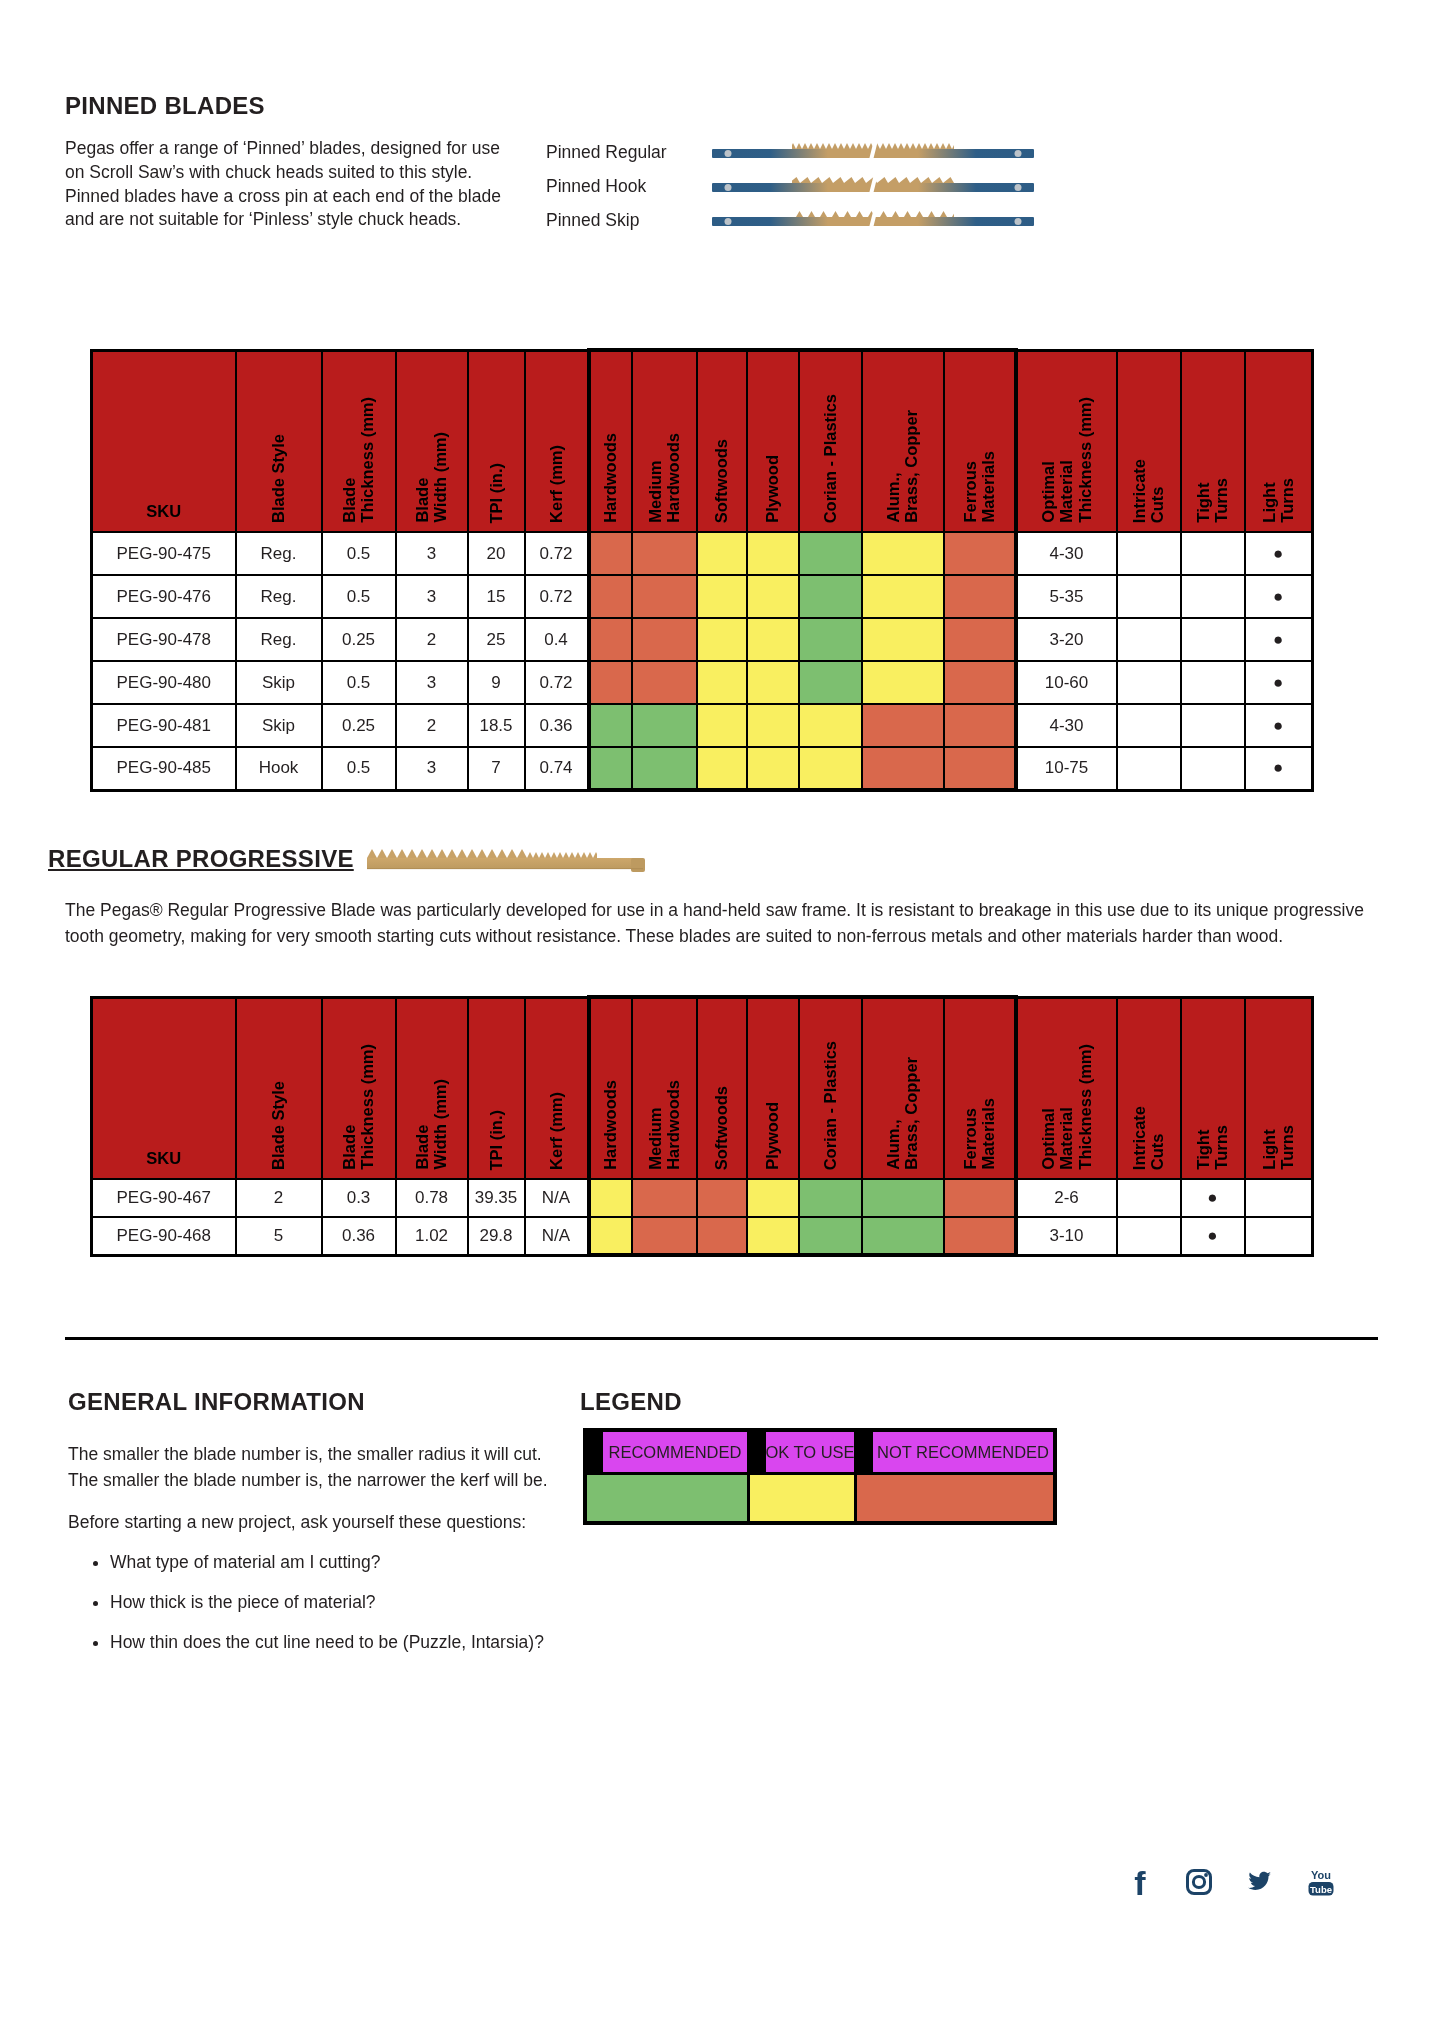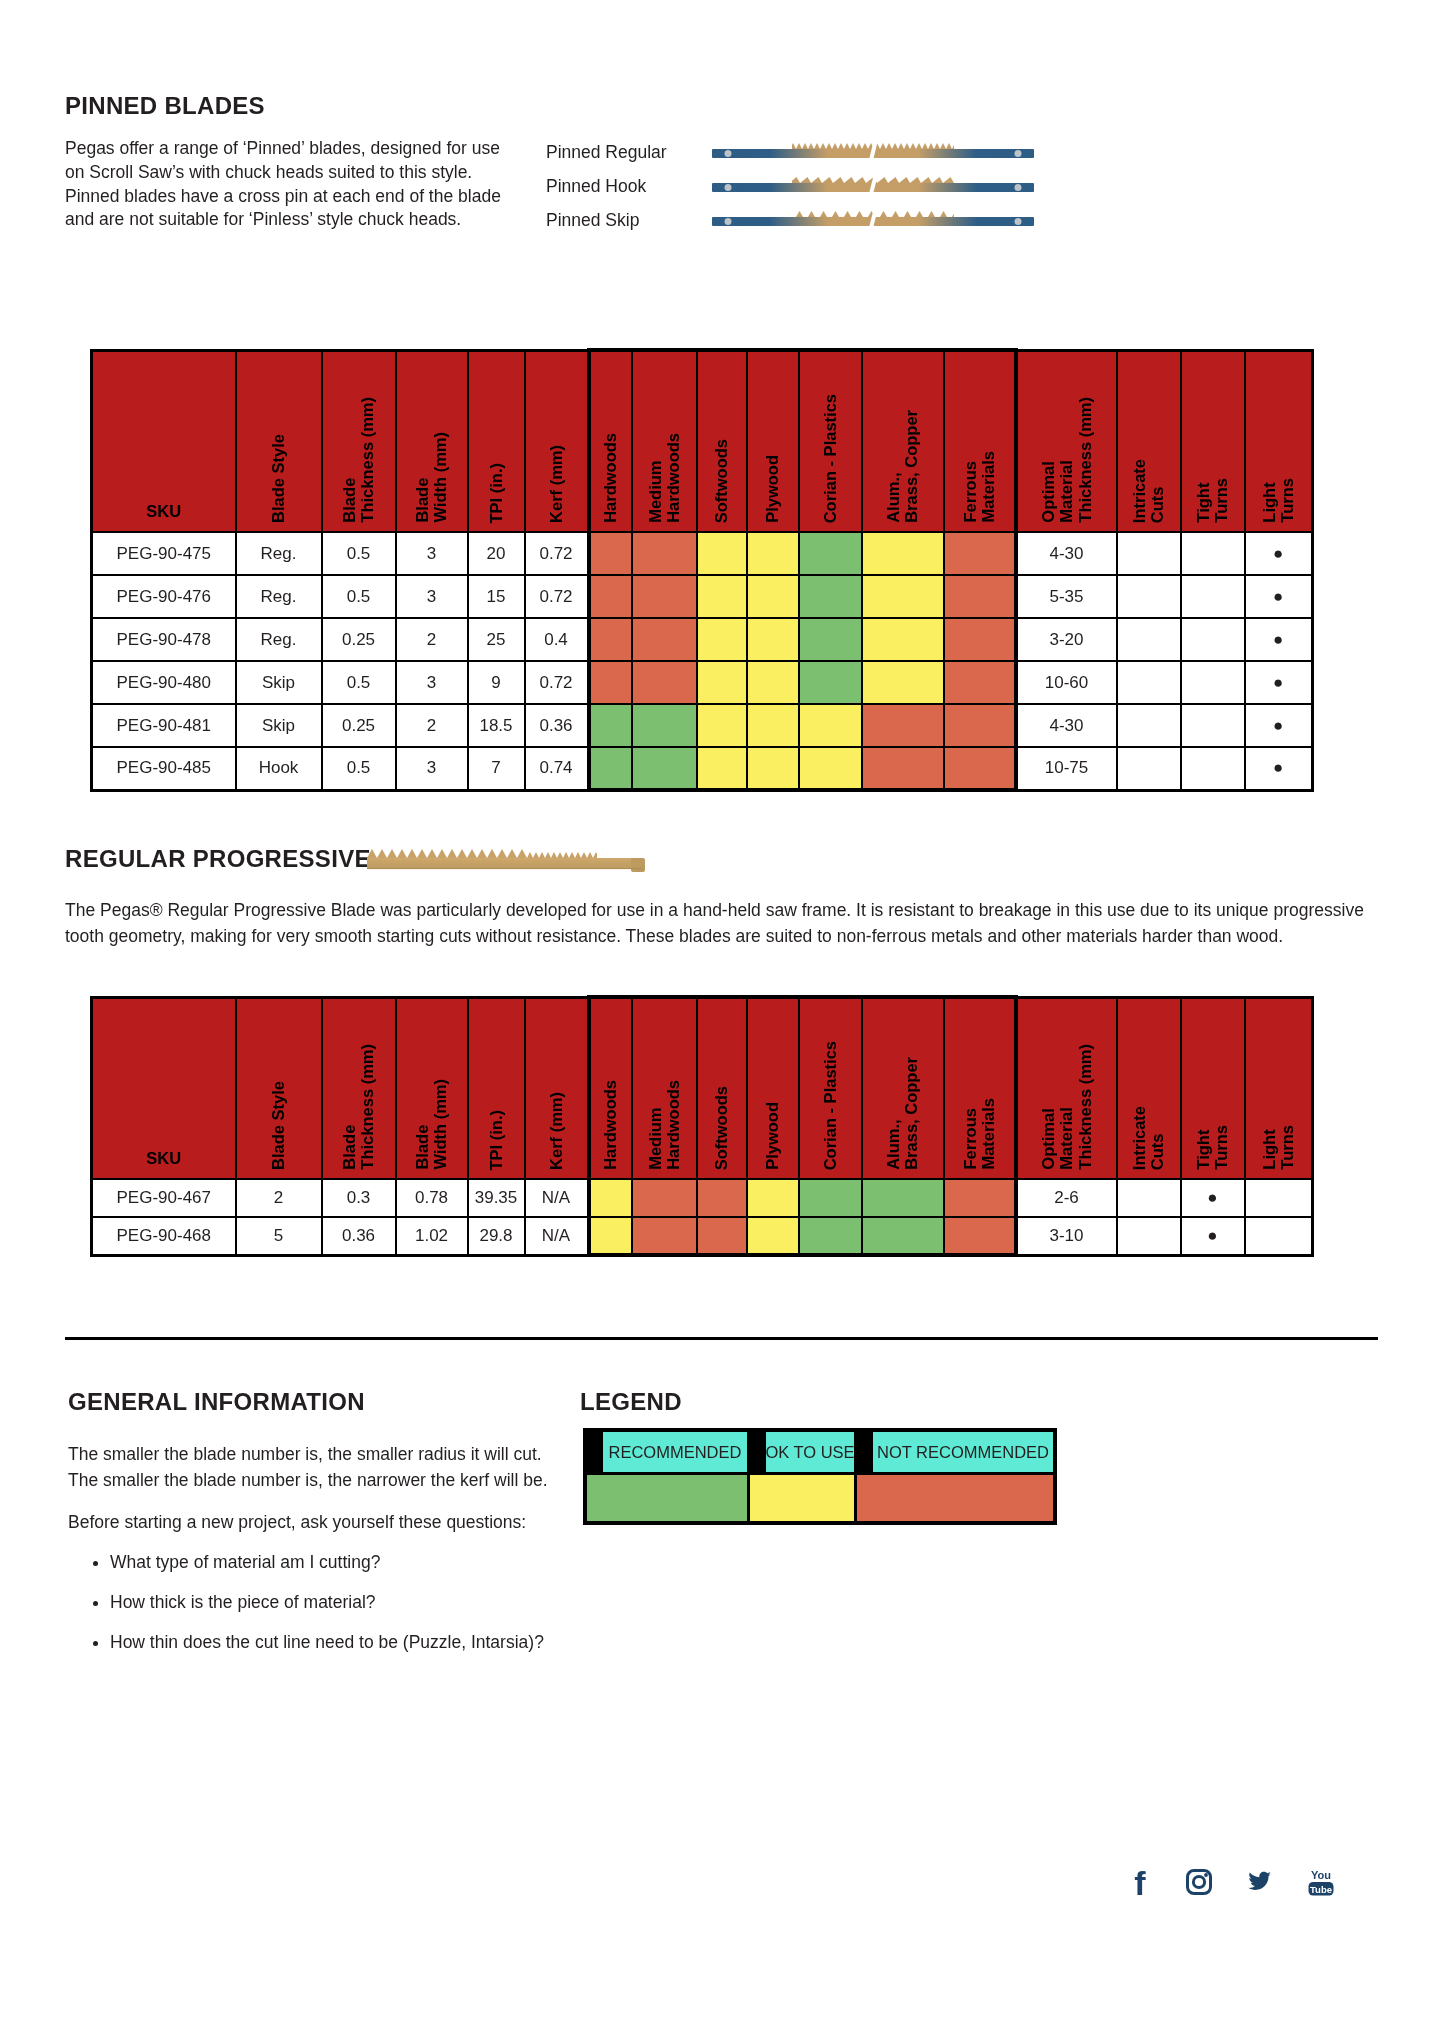--- a/index.html
+++ b/index.html
@@ -27,35 +27,35 @@
   thead th.mat { border-top:4px solid #000; }
   tbody tr:last-child td.rating { border-bottom:4px solid #000; }
   table.spec tbody td { text-align:center; font-size:17px; color:#231f20; }
   table.t1 tbody td { height:43px; }
   table.t2 tbody td { height:38px; }
   td.sku { font-weight:400; }
   td.dot { font-size:14px; }
   .t1 { position:absolute; left:90px; top:348px; }
   .t2 { position:absolute; left:90px; top:995px; }
 
-  .prog-title { position:absolute; left:65px; top:845px; }
+  .prog-title { position:absolute; left:48px; top:845px;text-decoration:underline; }
   .prog-blade { position:absolute; left:365px; top:849px; }
   .prog-desc { position:absolute; left:65px; top:897px; width:1316px; font-size:17.5px; line-height:1.5; color:#231f20; }
 
   .divider { position:absolute; left:65px; top:1337px; width:1313px; height:3px; background:#000; }
 
   .gen-title { position:absolute; left:68px; top:1388px; }
   .leg-title { position:absolute; left:580px; top:1388px; }
   .gen-text { position:absolute; left:68px; top:1441px; width:540px; font-size:17.5px; line-height:1.5; color:#231f20; }
   .gen-text .q-intro { margin-top:15px; }
   .gen-text ul { margin-top:3px; padding-left:42px; }
   .gen-text li { margin-top:14px; }
 
   .legend { position:absolute; left:583px; top:1428px; display:grid; grid-template-columns:160px 104px 196px; background:#000; border:4px solid #000; gap:3px; }
-  .legend .lcell { background:#5eead4; height:40px; display:flex; align-items:center; justify-content:center; font-size:16.5px; color:#231f20; padding:0 4px; white-space:nowrap;margin-left:16px; }
+  .legend .lcell { background:#d946ef; height:40px; display:flex; align-items:center; justify-content:center; font-size:16.5px; color:#231f20; padding:0 4px; white-space:nowrap;margin-left:16px; }
   .legend .ccell { height:46px; }
 
   
   .footer { position:absolute; left:0; top:1728px; width:1445px; height:316px; color:#fff; }
   .avail { position:absolute; left:82px; top:52px; font-size:27px; font-weight:600; transform:rotate(-7deg); transform-origin:left bottom; }
   .brand { position:absolute; left:110px; top:92px; font-size:76px; font-weight:800; letter-spacing:-3px; line-height:1; }
   .brand .reg { font-size:15px; letter-spacing:0; vertical-align:baseline; }
   .tagline { position:absolute; left:117px; top:176px; font-size:20px; letter-spacing:1.8px; font-weight:500; }
   .phone { position:absolute; left:540px; top:134px; font-size:31px; font-weight:700; letter-spacing:1px; }
   .vline { position:absolute; left:763px; top:120px; width:2px; height:62px; background:#fff; }

